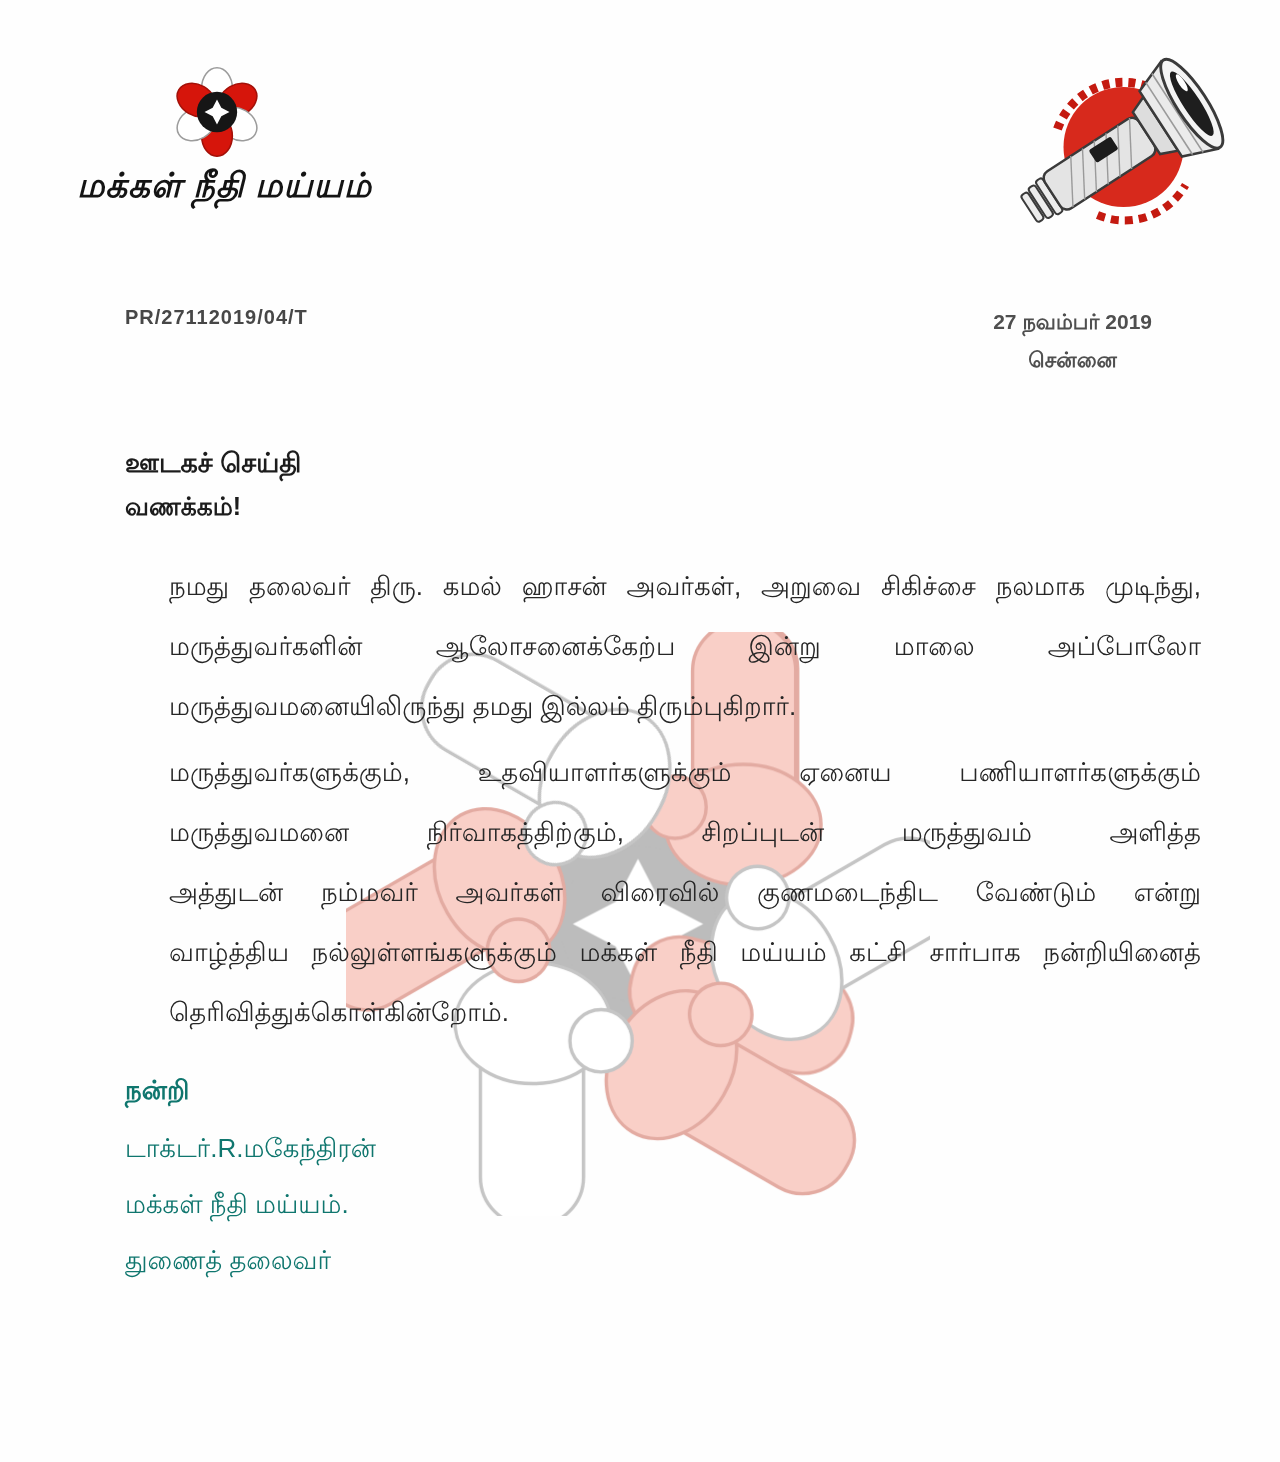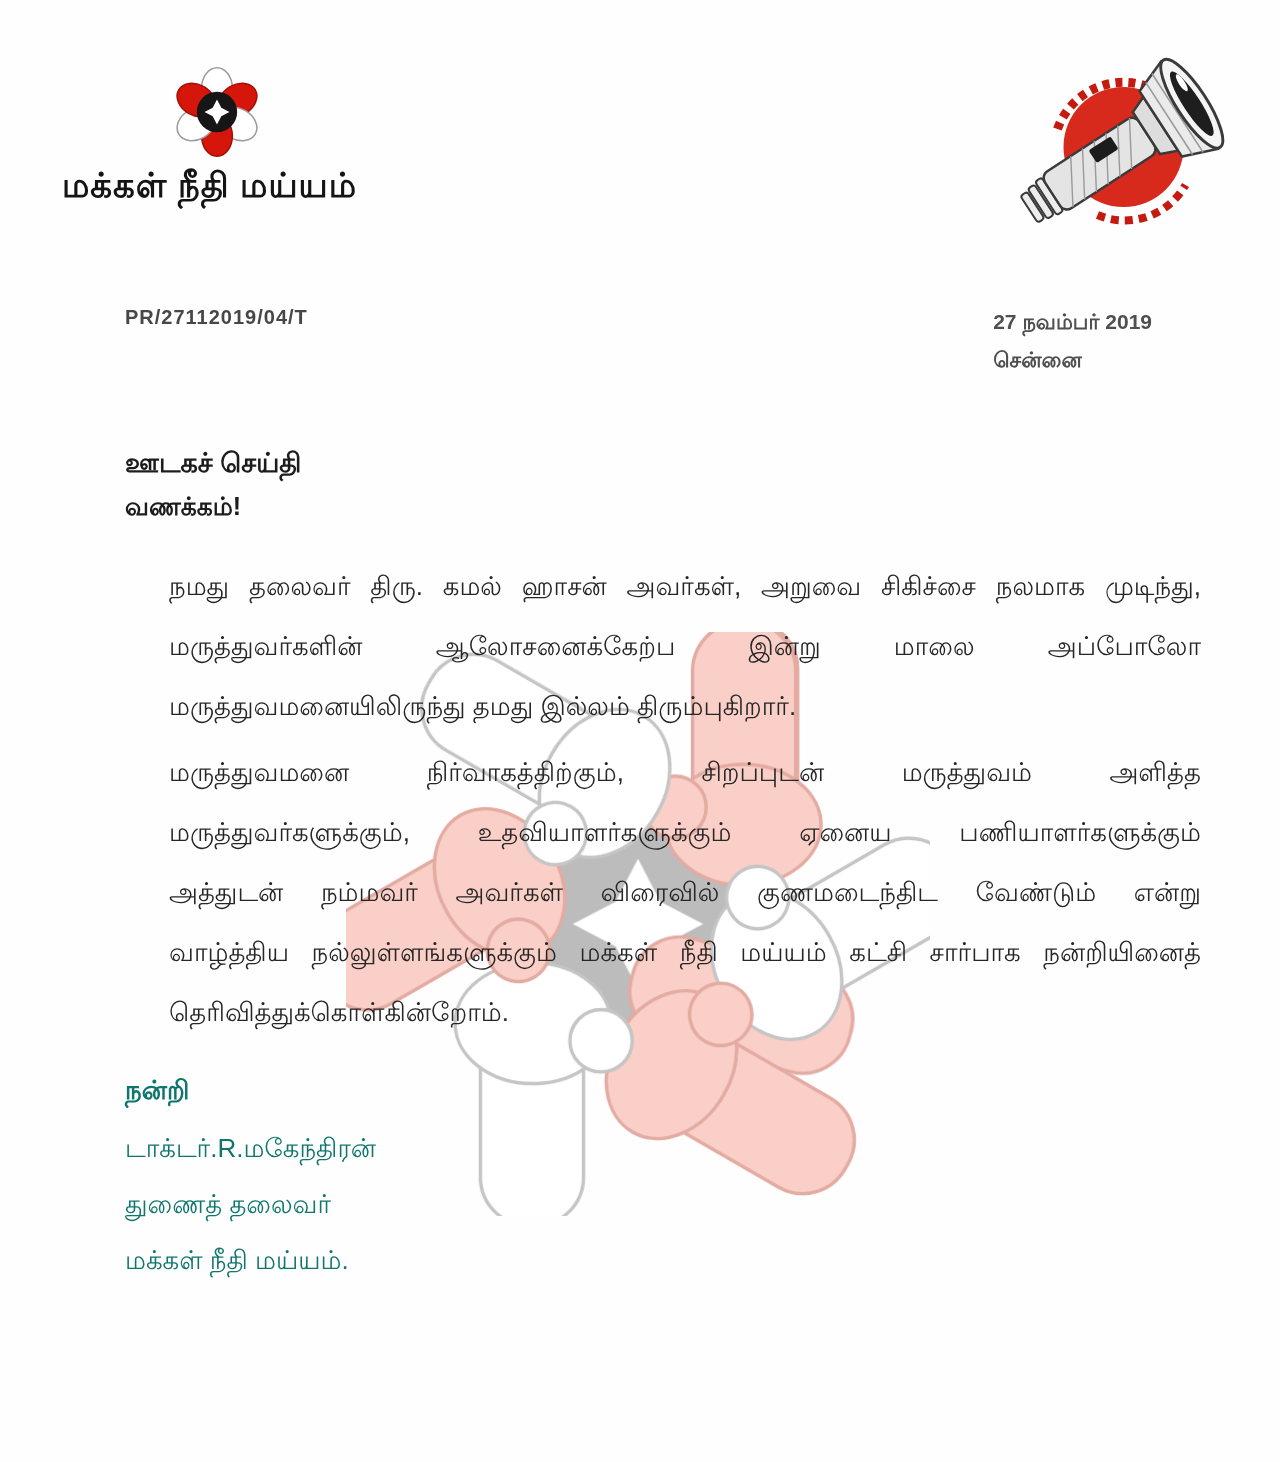--- a/index.html
+++ b/index.html
@@ -9,40 +9,41 @@
     font-family:"Liberation Sans","DejaVu Sans",sans-serif;
     color:#2e2e2e;
     position:relative;
     overflow:hidden;
   }
   .page{position:absolute;inset:0;background:#fefefe;}
 
   
   .header-left{
     position:absolute;left:62px;top:62px;width:310px;
-    text-align:left;
+    text-align:right;
+    font-style:italic;
   }
   .emblem-small{width:96px;height:100px;display:block;margin:0 auto 4px auto;}
   .party-name{
     font-size:34px;font-weight:bold;color:#141414;
     letter-spacing:1px;white-space:nowrap;
   }
   .header-right{
     position:absolute;left:1003px;top:55px;width:240px;height:180px;
   }
   .torch-logo{width:100%;height:100%;display:block;}
 
   
   .ref-no{
     position:absolute;left:125px;top:306px;
     font-size:20px;font-weight:600;color:#474747;letter-spacing:1px;
   }
   .date-block{
     position:absolute;right:128px;top:303px;
-    text-align:left;font-size:21px;font-weight:600;color:#4f4f4f;
+    text-align:center;font-size:21px;font-weight:600;color:#4f4f4f;
     line-height:38px;
   }
 
   
   .content{position:relative;z-index:2;}
   .title{
     position:absolute;left:125px;top:448px;width:1032px;
     font-size:27px;font-weight:bold;color:#1c1c1c;
   }
   .greeting{
@@ -210,28 +211,28 @@
     <div class="title">ஊடகச் செய்தி</div>
     <div class="greeting">வணக்கம்!</div>
 
     <div class="para para-1">
       <div class="just">நமது தலைவர் திரு. கமல் ஹாசன் அவர்கள், அறுவை சிகிச்சை நலமாக முடிந்து,</div>
       <div class="just">மருத்துவர்களின் ஆலோசனைக்கேற்ப இன்று மாலை அப்போலோ</div>
       <div class="line">மருத்துவமனையிலிருந்து தமது இல்லம் திரும்புகிறார்.</div>
     </div>
 
     <div class="para para-2">
+      <div class="just">மருத்துவர்களுக்கும், உதவியாளர்களுக்கும் ஏனைய பணியாளர்களுக்கும்</div>
       <div class="just">மருத்துவமனை நிர்வாகத்திற்கும், சிறப்புடன் மருத்துவம் அளித்த</div>
-      <div class="just">மருத்துவர்களுக்கும், உதவியாளர்களுக்கும் ஏனைய பணியாளர்களுக்கும்</div>
       <div class="just">அத்துடன் நம்மவர் அவர்கள் விரைவில் குணமடைந்திட வேண்டும் என்று</div>
       <div class="just">வாழ்த்திய நல்லுள்ளங்களுக்கும் மக்கள் நீதி மய்யம் கட்சி சார்பாக நன்றியினைத்</div>
       <div class="line">தெரிவித்துக்கொள்கின்றோம்.</div>
     </div>
 
     <div class="closing">
       <div class="thanks">நன்றி</div>
       <div>டாக்டர்.R.மகேந்திரன்</div>
+      <div>மக்கள் நீதி மய்யம்.</div>
       <div>துணைத் தலைவர்</div>
-      <div>மக்கள் நீதி மய்யம்.</div>
     </div>
 
   </div>
 </div>
 
 </body></html>

